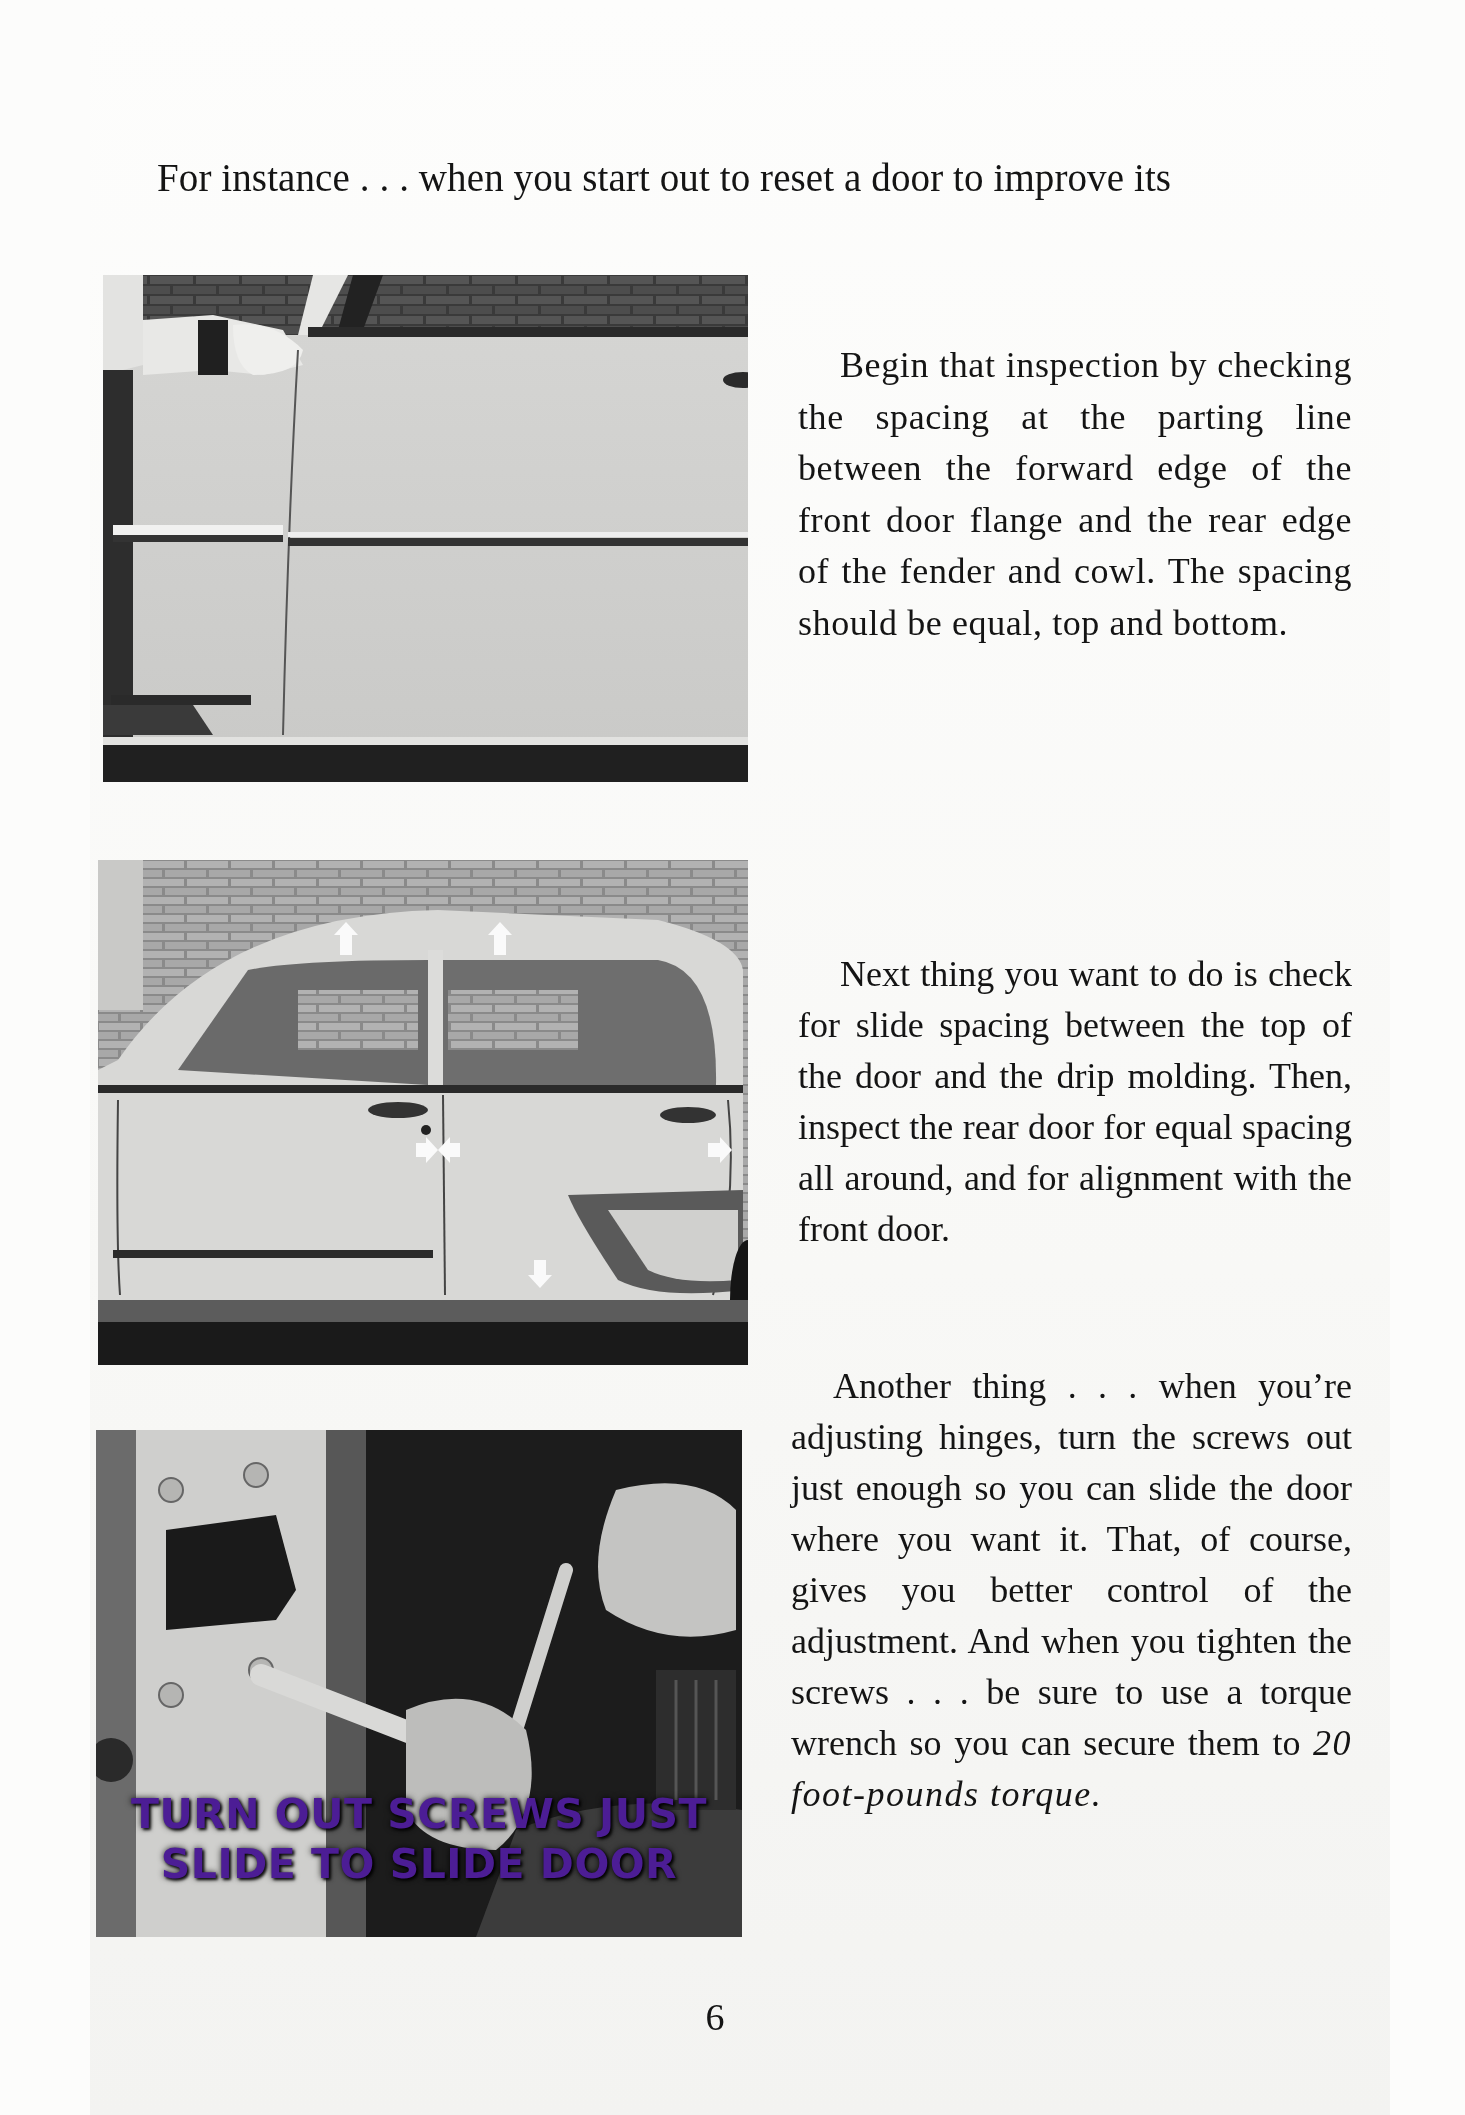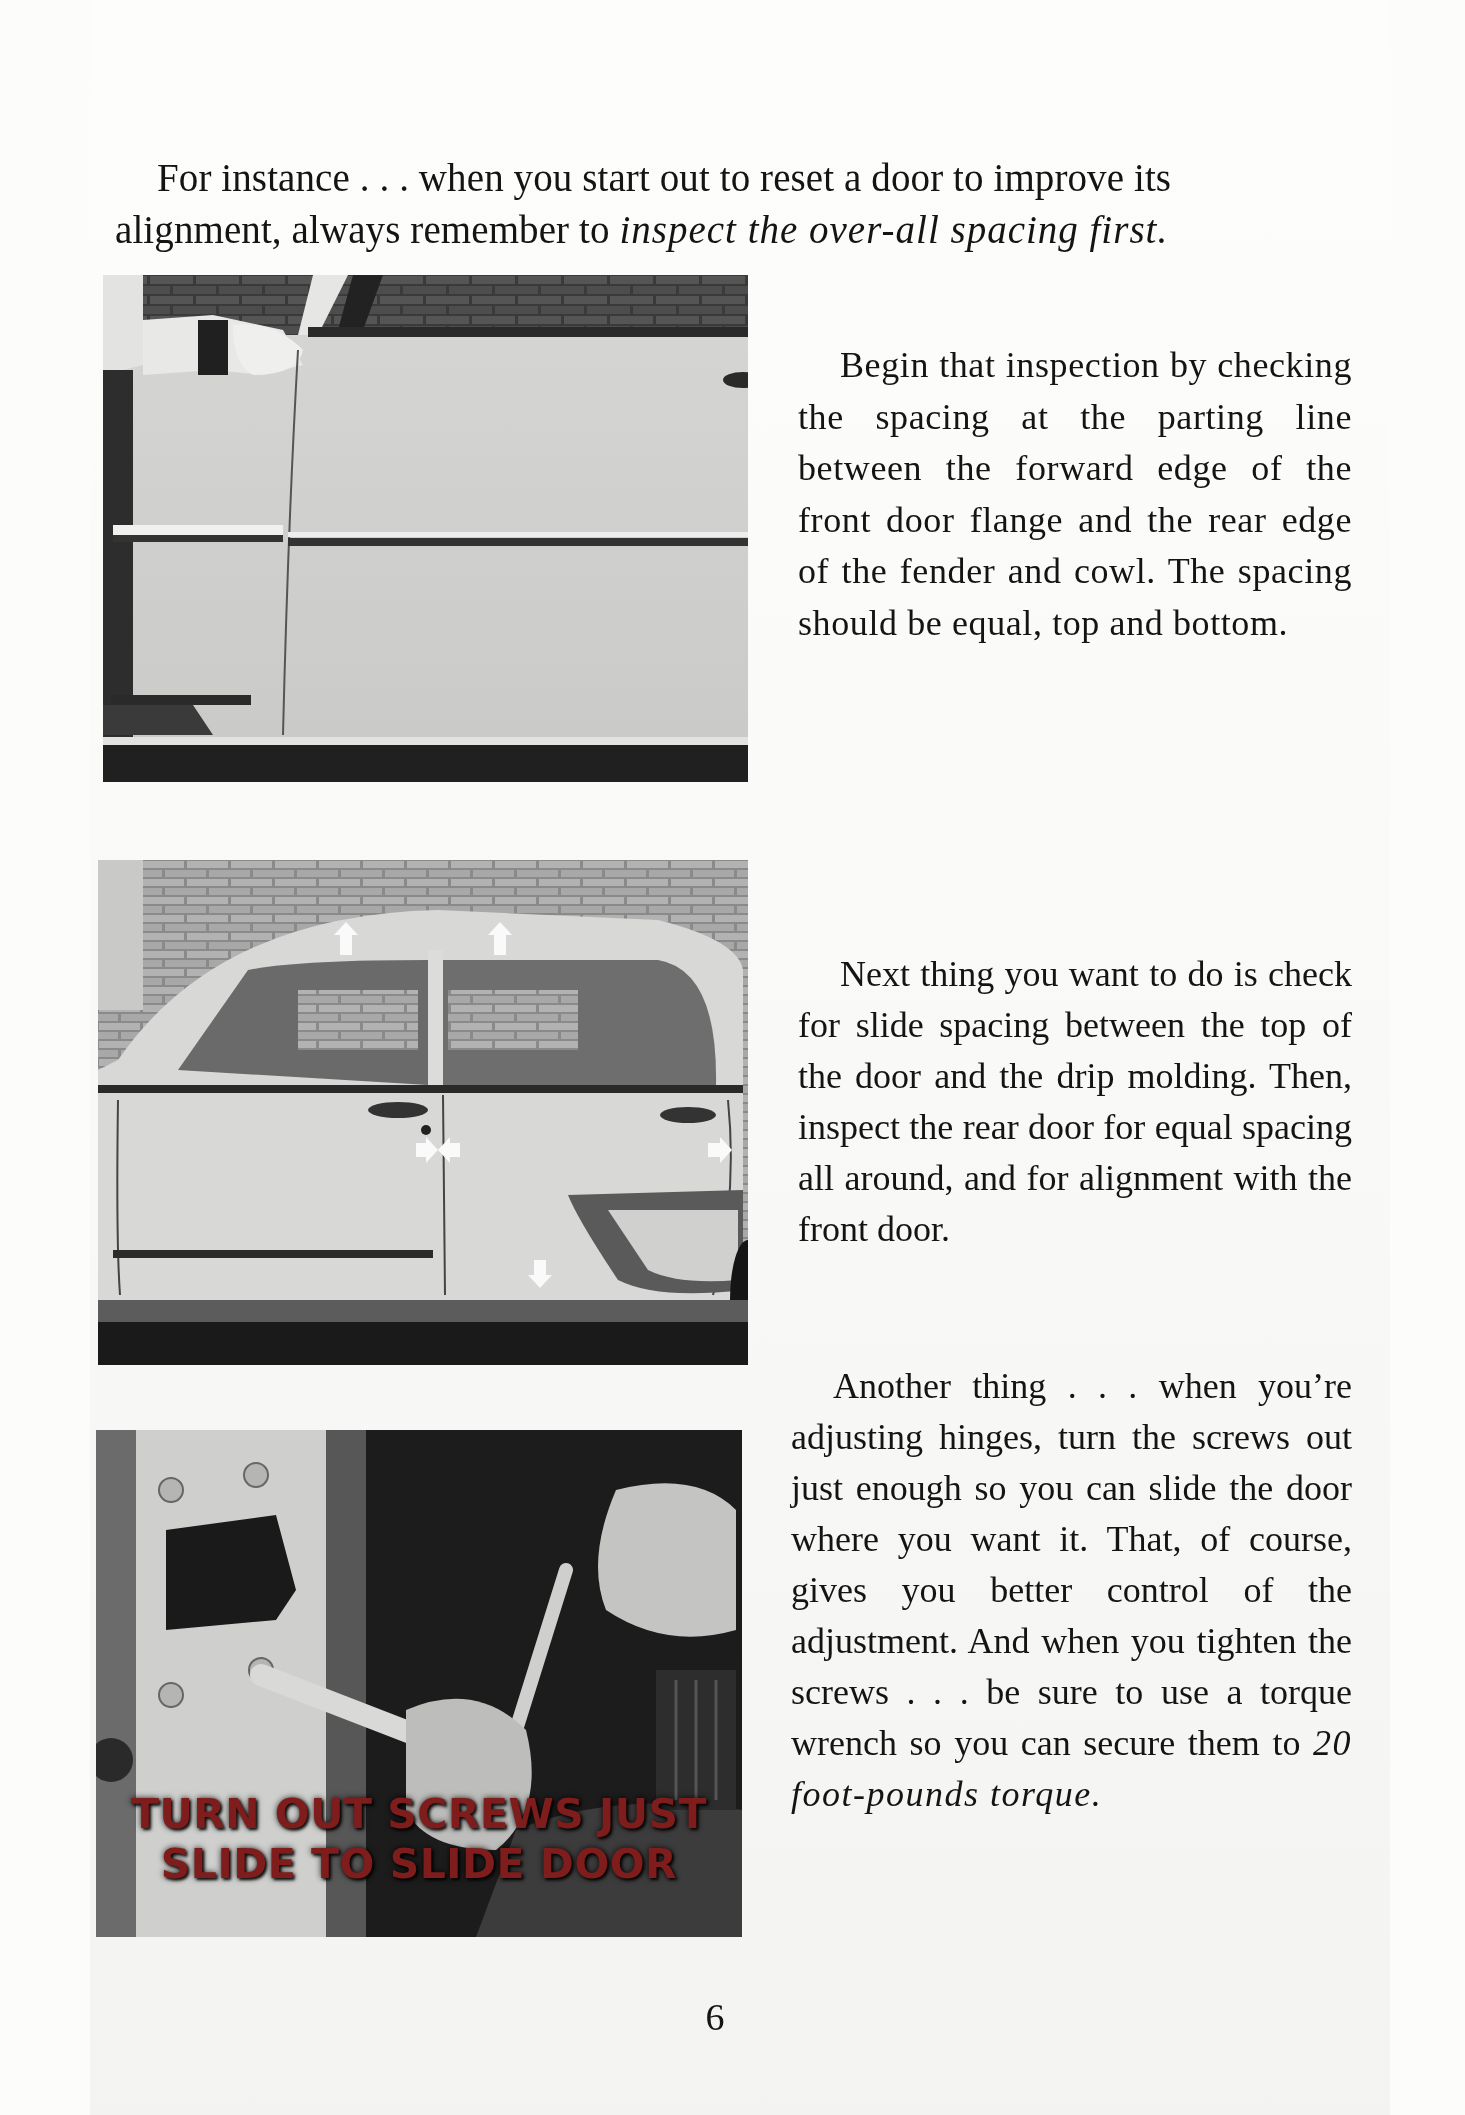--- a/index.html
+++ b/index.html
@@ -29,21 +29,21 @@
     .photo svg { width: 100%; height: 100%; display: block; }
     #photo1 { left: 103px; top: 275px; width: 645px; height: 507px; }
     #photo2 { left: 98px;  top: 860px; width: 650px; height: 505px; }
     #photo3 { left: 96px;  top: 1430px; width: 646px; height: 507px; }
 
     .caption {
       position: absolute; left: 0; right: 0; bottom: 48px;
       text-align: center;
       font-family: "DejaVu Sans", "Liberation Sans", sans-serif;
       font-weight: bold; font-size: 41px; line-height: 50px;
-      color: #7f1d1d; letter-spacing: 0.5px;
+      color: #4c1d95; letter-spacing: 0.5px;
       text-shadow: 0 0 6px rgba(0,0,0,0.8), 2px 2px 3px rgba(0,0,0,0.9);
     }
     .caption span { display: block; }
 
     .col {
       position: absolute; left: 797px; width: 556px;
       font-size: 36px; line-height: 51px;
     }
     .col p { margin: 1px; text-align: justify; text-align-last: left; text-indent: 42px; }
     #text1 { top: 339px; letter-spacing: 0.6px; }
@@ -57,21 +57,20 @@
       text-align: center; font-size: 38px;
     }
   </style>
 </head>
 <body>
 
 <div class="page-shadow"></div>
 
 <div class="intro">
   <p class="line1">For instance . . . when you start out to reset a door to improve its</p>
-  <p><span>alignment, always remember to </span><em>inspect the over-all spacing first.</em></p>
 </div>
 
 <div class="photo" id="photo1">
   <svg viewBox="0 0 645 507" preserveAspectRatio="none">
     <defs>
       <pattern id="brick1" width="46" height="20" patternUnits="userSpaceOnUse">
         <rect width="46" height="20" fill="#3a3a3a"></rect>
         <rect x="1" y="1" width="43" height="8" fill="#555"></rect>
         <rect x="-22" y="11" width="43" height="8" fill="#4d4d4d"></rect>
         <rect x="24" y="11" width="43" height="8" fill="#4d4d4d"></rect>

